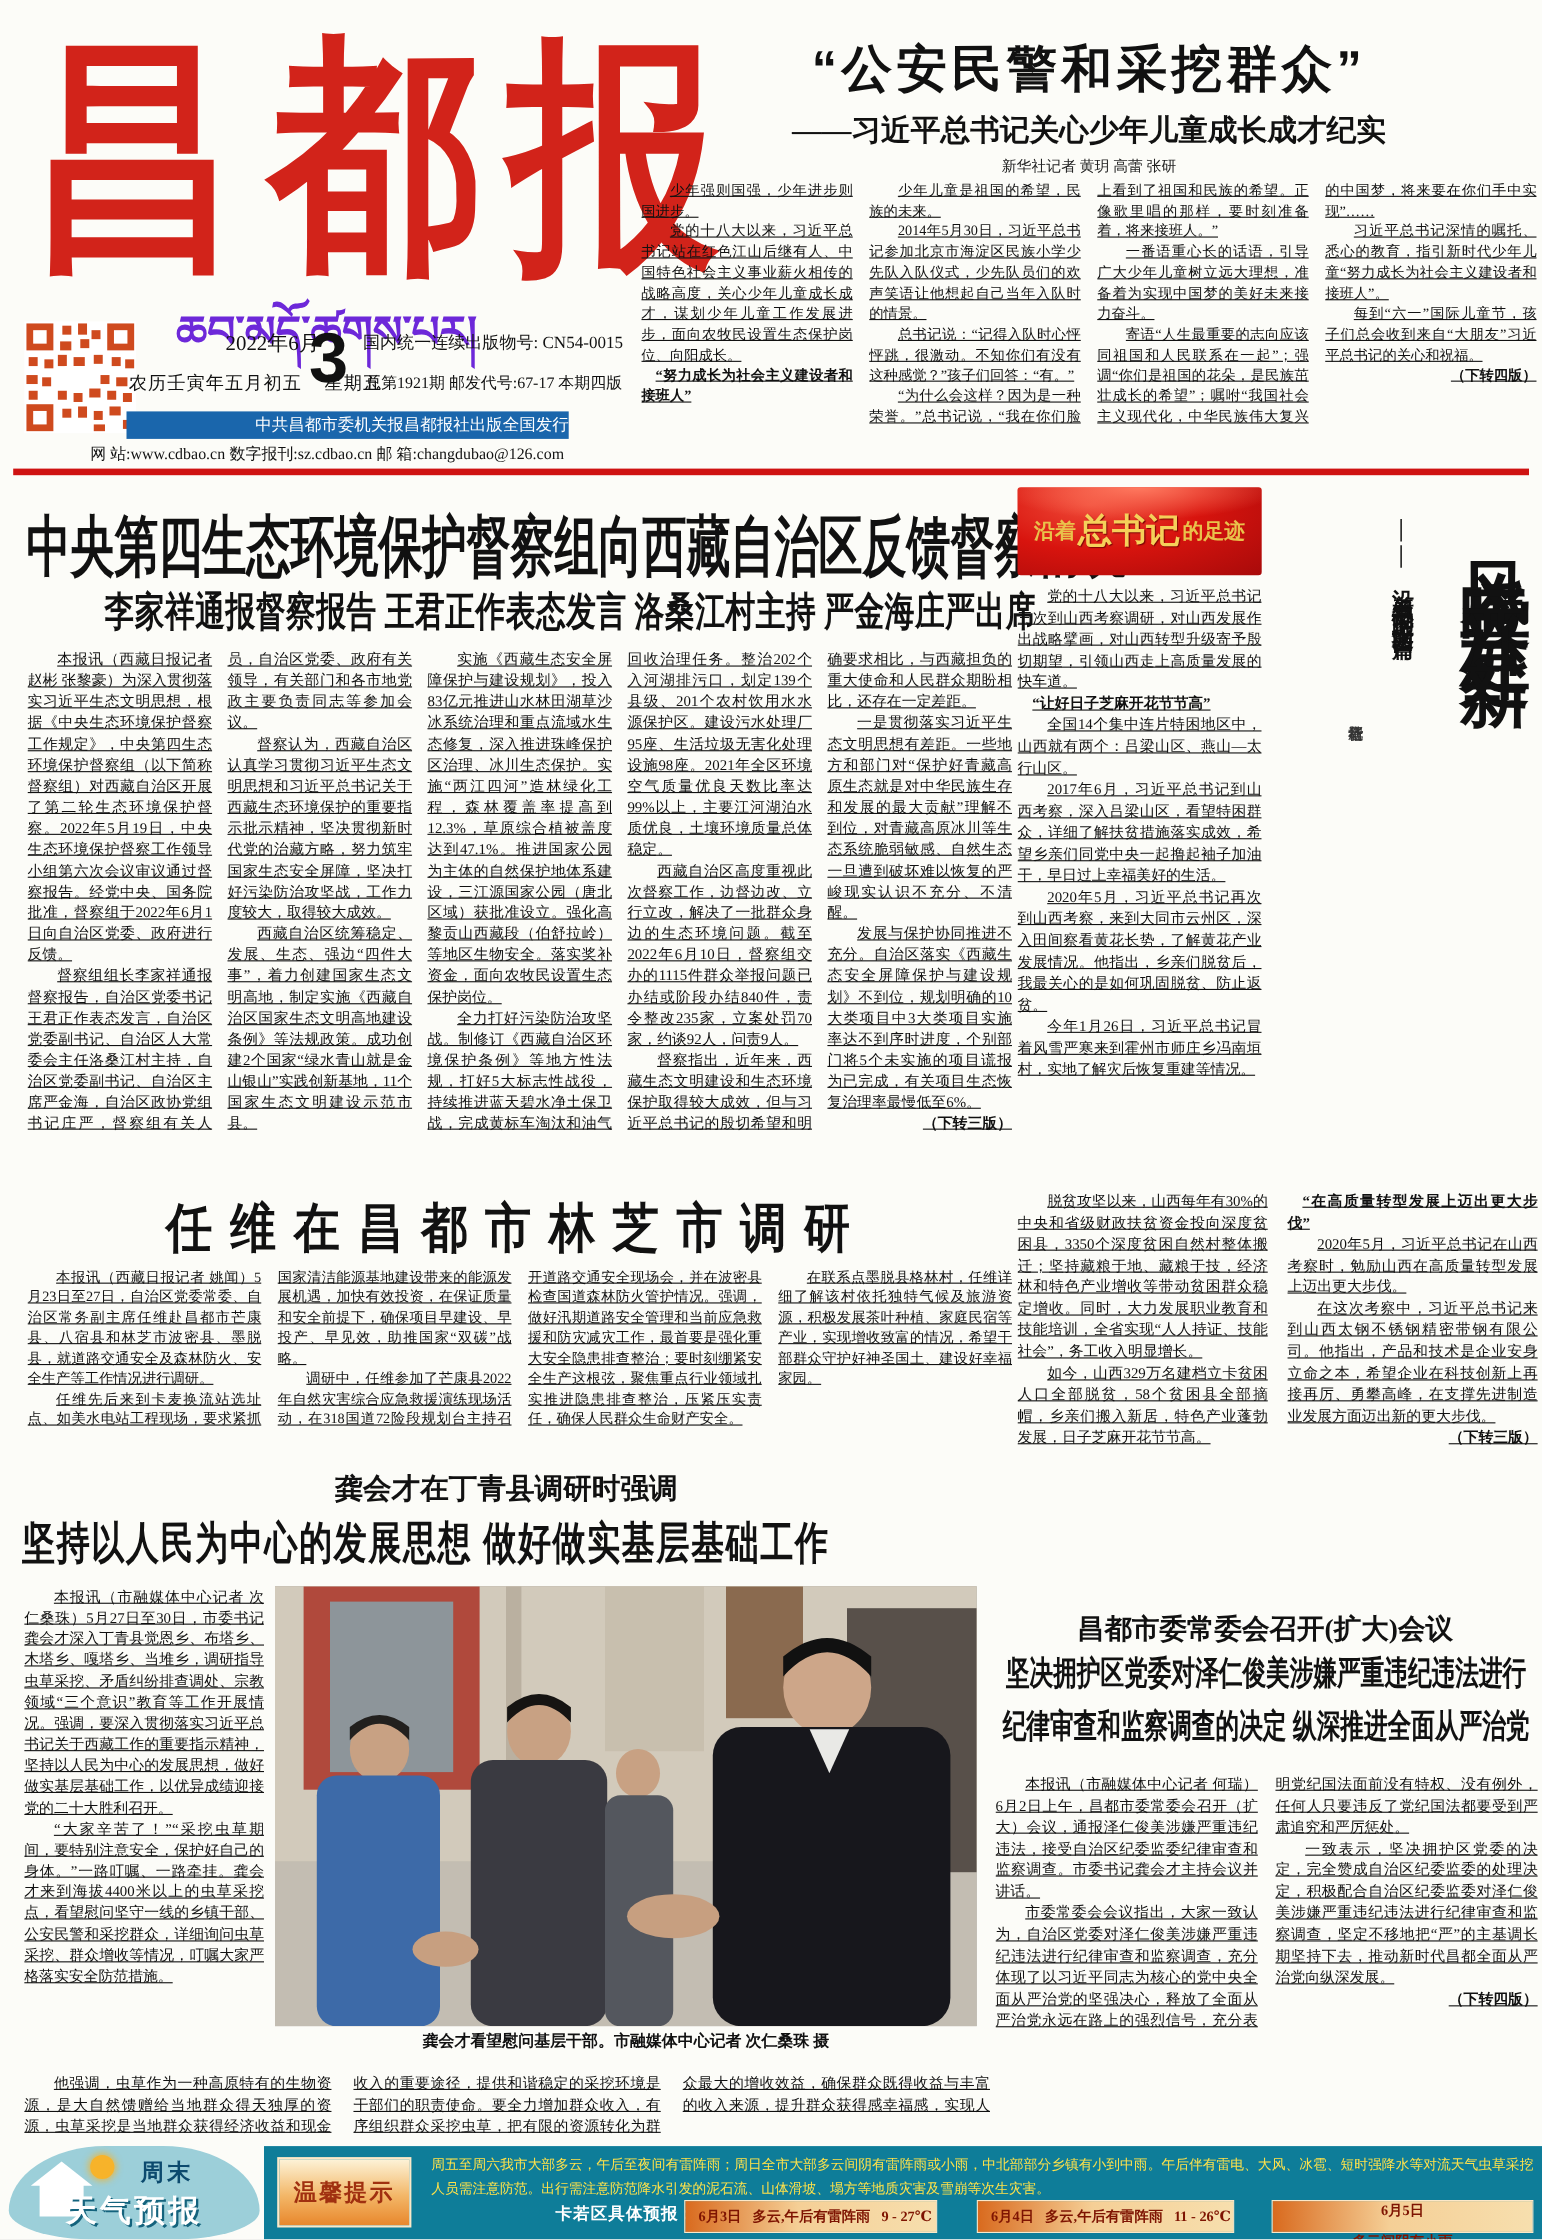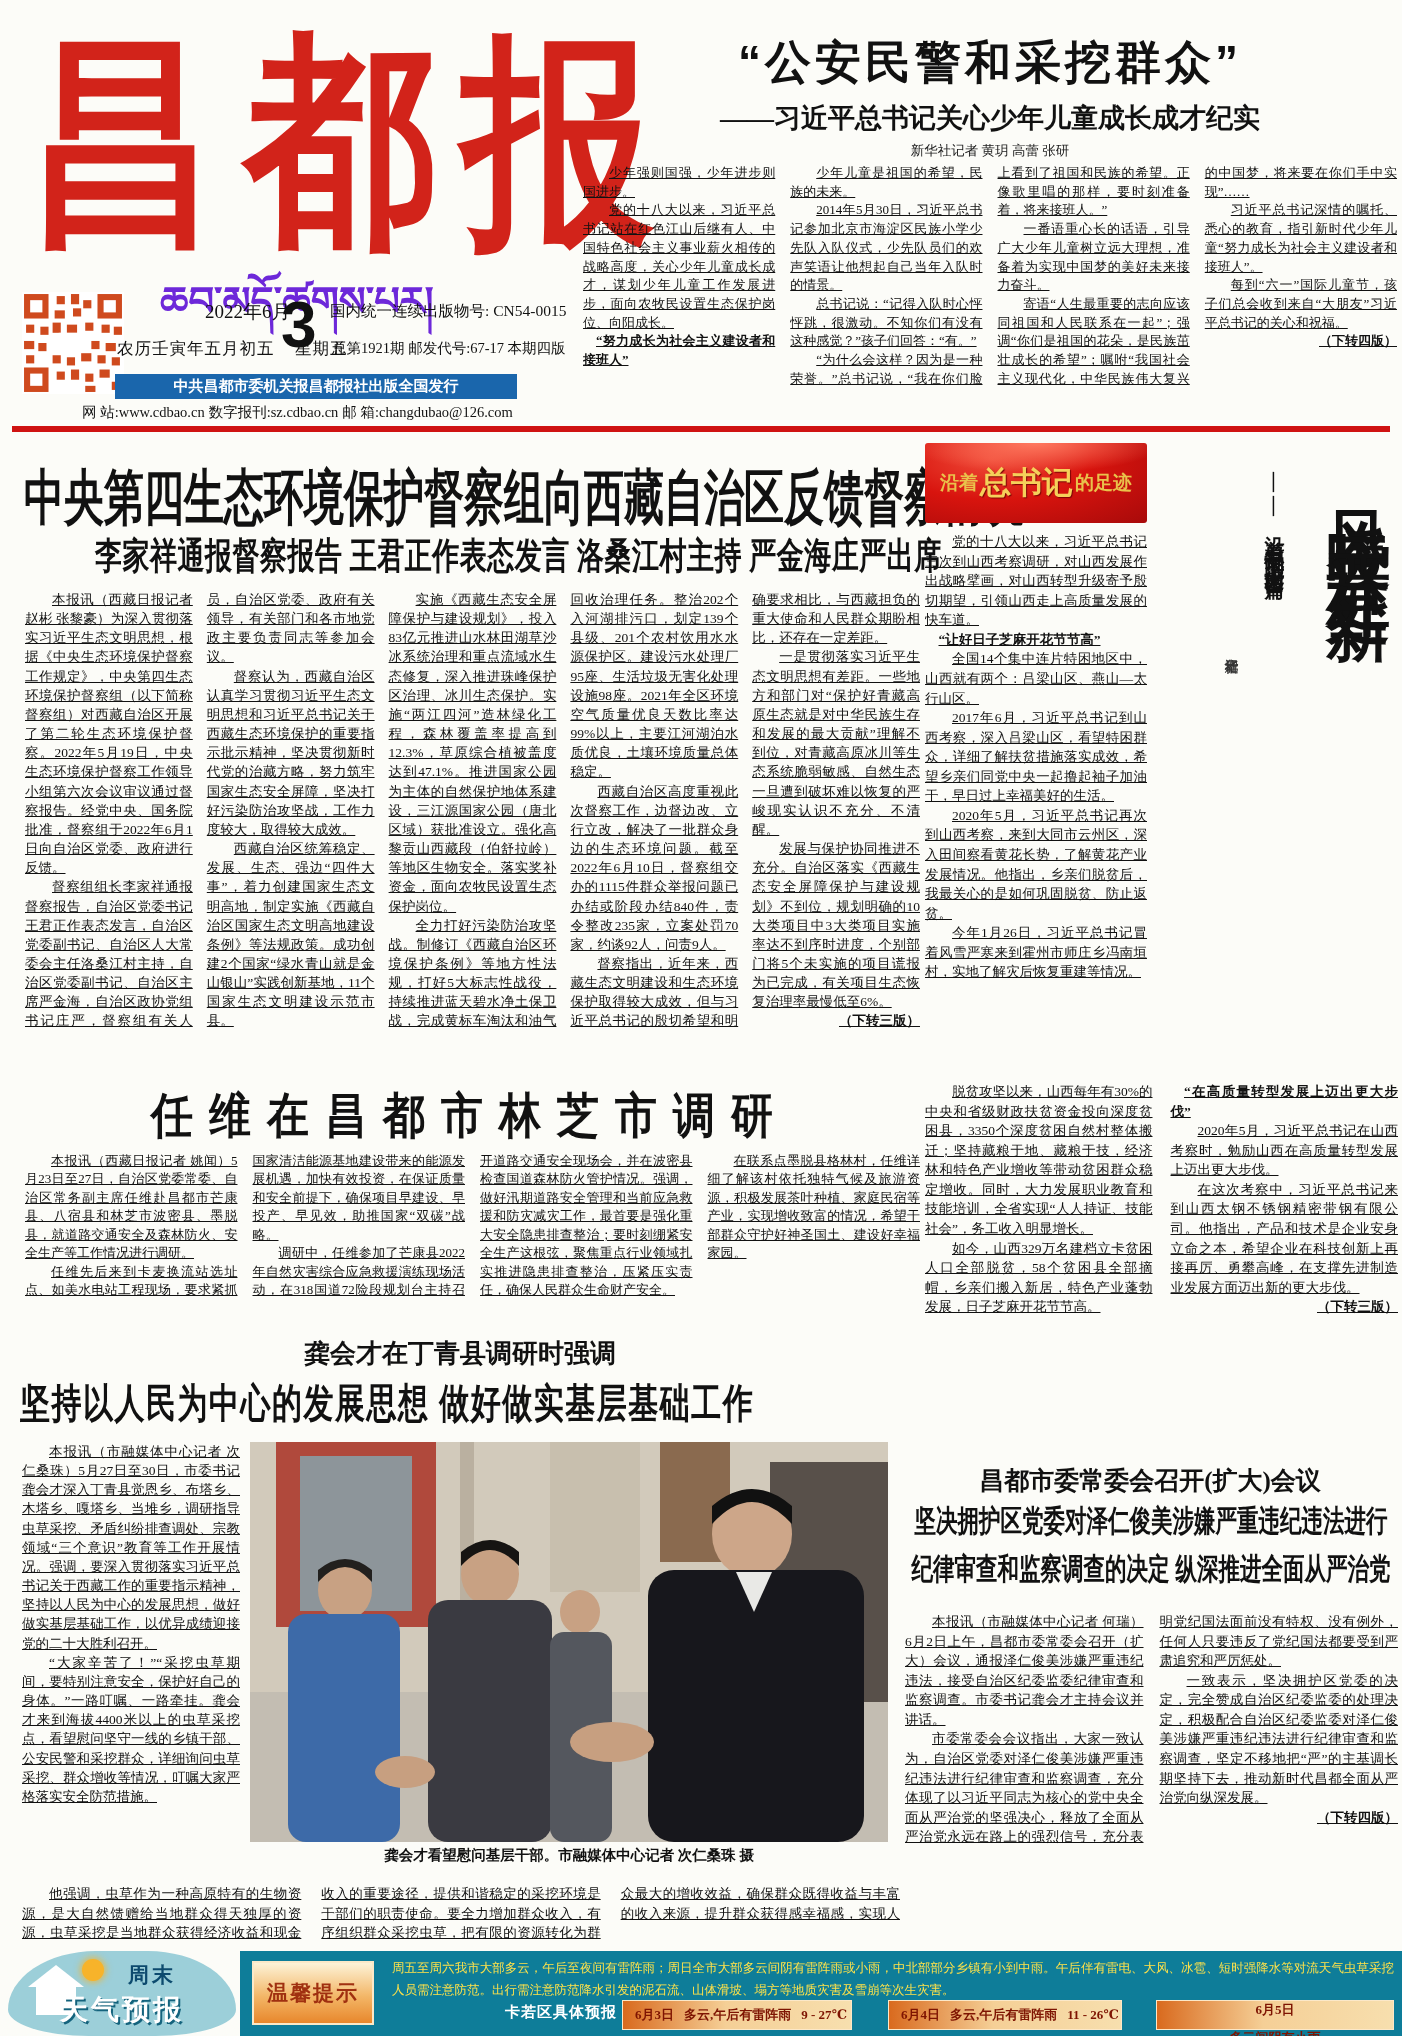--- a/index.html
+++ b/index.html
@@ -11,22 +11,22 @@
     letter-spacing:26px;white-space:nowrap;transform:scaleY(1.18);transform-origin:top left;
     font-family:"DejaVu Serif","Liberation Serif",serif;}
   .tibetan{left:160px;top:256px;width:360px;font-size:40px;font-weight:bold;color:#6d28d9;white-space:nowrap;}
   .qr{left:22px;top:292px;width:102px;height:102px;}
   .d-date{left:205px;top:299px;font-size:19px;}
   .d-lunar{left:117px;top:338px;font-size:16.5px;letter-spacing:1px;}
   .d-num{left:281px;top:288px;font-size:64px;font-weight:900;font-family:"Liberation Sans",sans-serif;}
   .d-issn{left:330px;top:301px;font-size:15.5px;}
   .d-issue{left:332px;top:339px;font-size:14.5px;}
   .organ-bar{left:115px;top:374px;width:402px;height:25px;background:#1a66ac;color:#fff;
-    font-family:"Liberation Sans",sans-serif;font-weight:bold;font-size:15px;
-    display:flex;justify-content:center;align-items:center;}
+    font-family:"Liberation Sans",sans-serif;font-weight:normal;font-size:15px;
+    display:flex;justify-content:flex-end;align-items:center;}
   .contact{left:82px;top:403px;width:450px;display:flex;gap:4px;font-size:14.5px;white-space:nowrap;}
   .red-rule{left:12px;top:426px;width:1378px;height:6px;background:#cf1312;}
   
   .tr-head{left:582px;top:32px;width:816px;text-align:center;font-size:46px;font-weight:900;
     font-family:"Liberation Sans",sans-serif;white-space:nowrap;letter-spacing:4px;}
   .tr-sub{left:582px;top:100px;width:816px;text-align:center;font-size:27px;font-weight:900;white-space:nowrap;}
   .tr-byline{left:582px;top:142px;width:816px;text-align:center;font-size:13.5px;color:#222;}
   .tr-body{left:583px;top:164px;width:814px;height:258px;column-count:4;column-gap:15px;
     font-size:13px;line-height:1.44;text-align:justify;overflow:hidden;}
   

